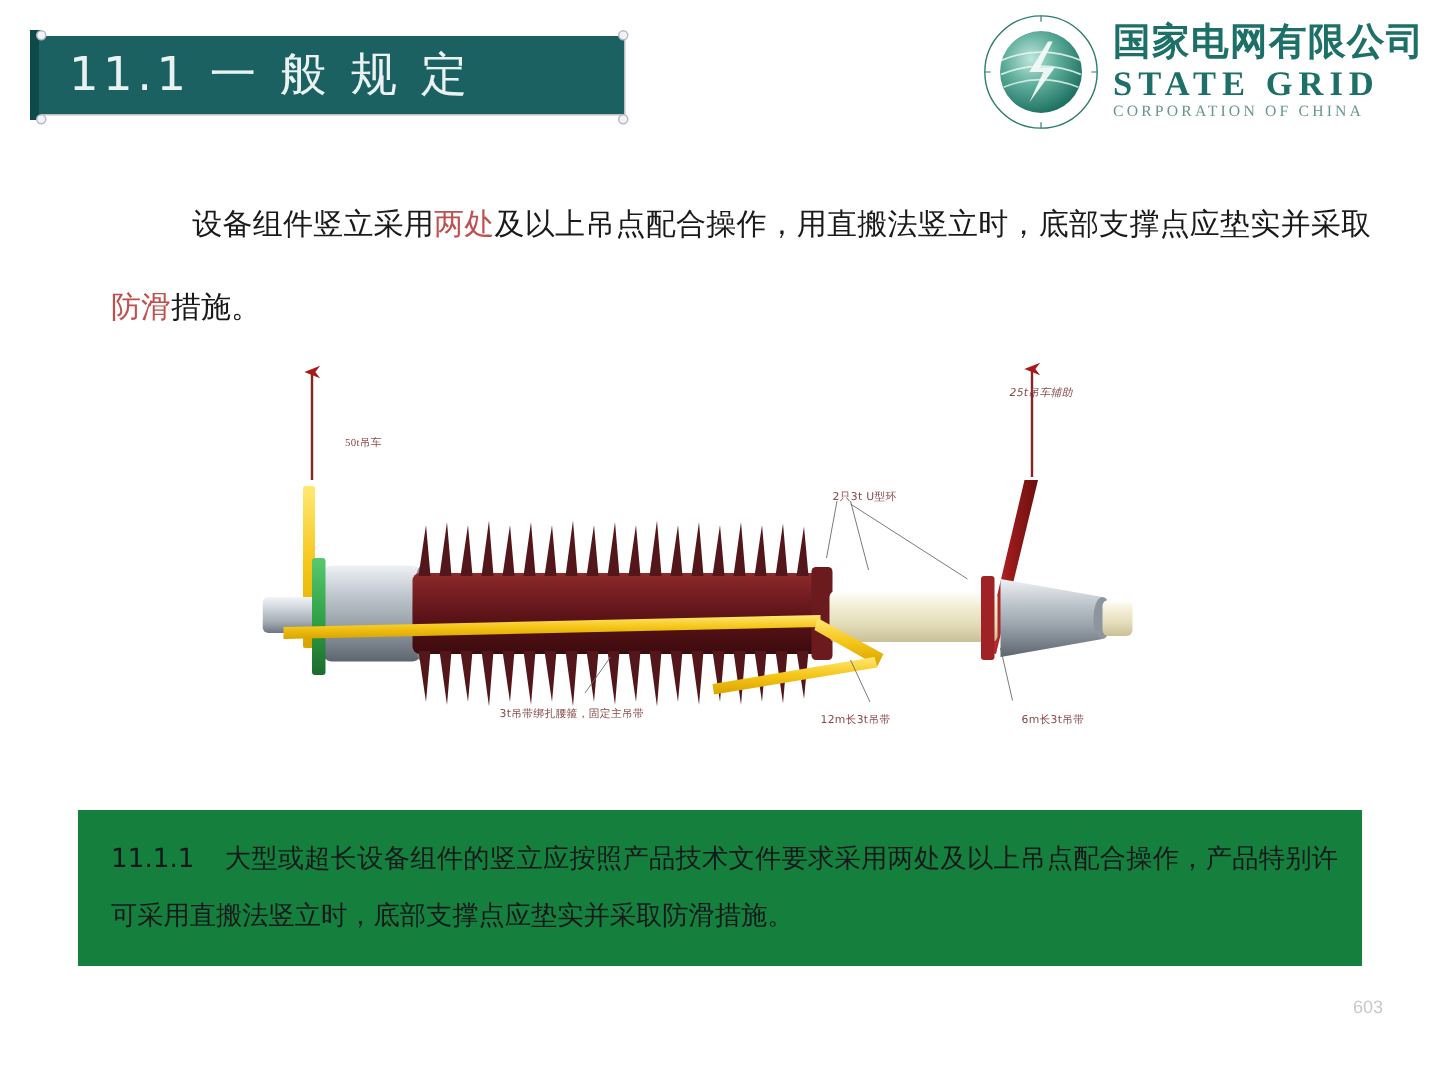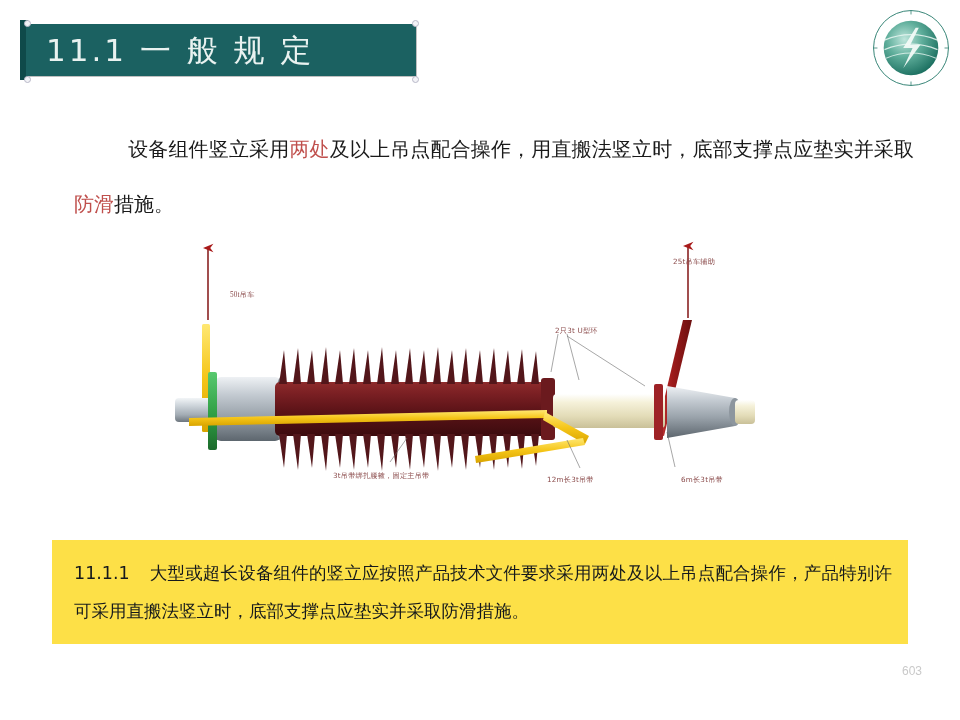--- a/index.html
+++ b/index.html
@@ -136,21 +136,21 @@
     letter-spacing: 0.2px;
   }
 
   
   #quote-box {
     position: absolute;
     left: 52px;
     top: 540px;
     width: 856px;
     height: 104px;
-    background: #fde047;
+    background: #15803d;
   }
   #quote-text {
     position: absolute;
     left: 22px;
     top: 14px;
     width: 818px;
     font-size: 17.5px;
     line-height: 38px;
     color: #15191c;
     font-family: "DejaVu Sans", "Liberation Sans", sans-serif;
@@ -215,20 +215,25 @@
 
       <path d="M56,24 L40,50 L52,50 L40,76 L62,46 L49,46 L60,24 Z" fill="#f2faf7" opacity="0.95"></path>
 
       <g stroke="#2b7d6e" stroke-width="1">
         <line x1="50" y1="2" x2="50" y2="7"></line>
         <line x1="50" y1="93" x2="50" y2="98"></line>
         <line x1="2" y1="50" x2="7" y2="50"></line>
         <line x1="93" y1="50" x2="98" y2="50"></line>
       </g>
     </svg>
+    <div id="logo-text">
+      <div id="logo-cn">国家电网有限公司</div>
+      <div id="logo-en">STATE GRID</div>
+      <div id="logo-sub">CORPORATION OF CHINA</div>
+    </div>
   </div>
 
   <div id="body-text">
     <span class="indent"></span><span>设备组件竖立采用</span><span class="hl">两处</span><span>及以上吊点配合操作，用直搬法竖立时，底部支撑点应垫实并采取</span><span class="hl">防滑</span><span>措施。</span>
   </div>
 
   <div id="figure">
     <svg width="640" height="290" viewBox="0 0 640 290">
       <defs>
 
@@ -373,21 +378,21 @@
         <path d="M383,102 L376,140"></path>
         <path d="M392,102 L404,148"></path>
         <path d="M392,104 L470,154"></path>
         <path d="M215,230 L232,206"></path>
         <path d="M405,236 L392,208"></path>
         <path d="M500,235 L492,200"></path>
       </g>
     </svg>
 
     <div class="fig-label" style="left:55px;  top:58px;font-family:Liberation Serif, serif;">50t吊车</div>
-    <div class="fig-label" style="left:498px; top:25px;">25t吊车辅助</div>
+    <div class="fig-label" style="left:498px; top:25px;font-style:italic;">25t吊车辅助</div>
     <div class="fig-label" style="left:380px; top:94px;">2只3t U型环</div>
     <div class="fig-label" style="left:158px; top:239px;">3t吊带绑扎腰箍，固定主吊带</div>
     <div class="fig-label" style="left:372px; top:243px;">12m长3t吊带</div>
     <div class="fig-label" style="left:506px; top:243px;text-align:right;">6m长3t吊带</div>
   </div>
 
   <div id="quote-box">
     <div id="quote-text">
       <span class="num">11.1.1</span><span class="gap"></span><span>大型或超长设备组件的竖立应按照产品技术文件要求采用两处及以上吊点配合操作，产品特别许可采用直搬法竖立时，底部支撑点应垫实并采取防滑措施。</span>
     </div>

